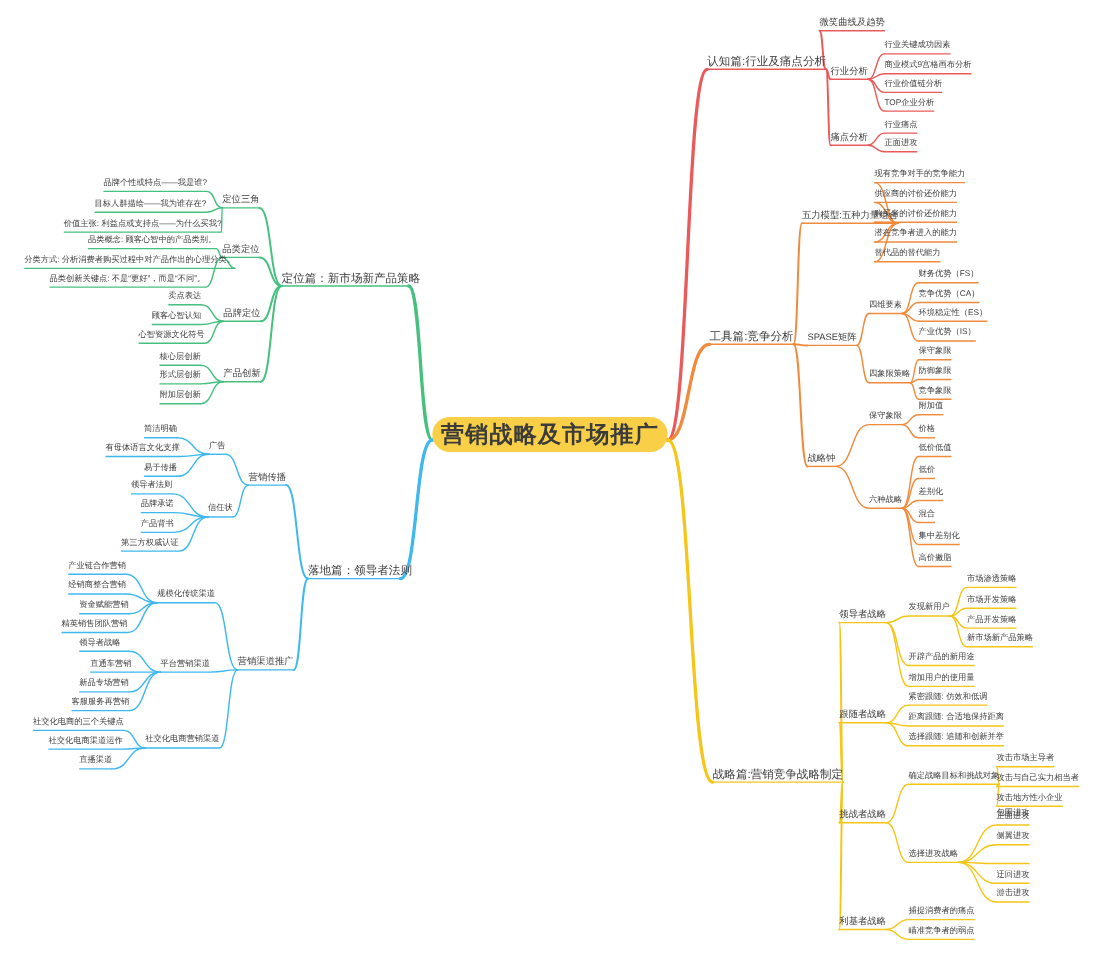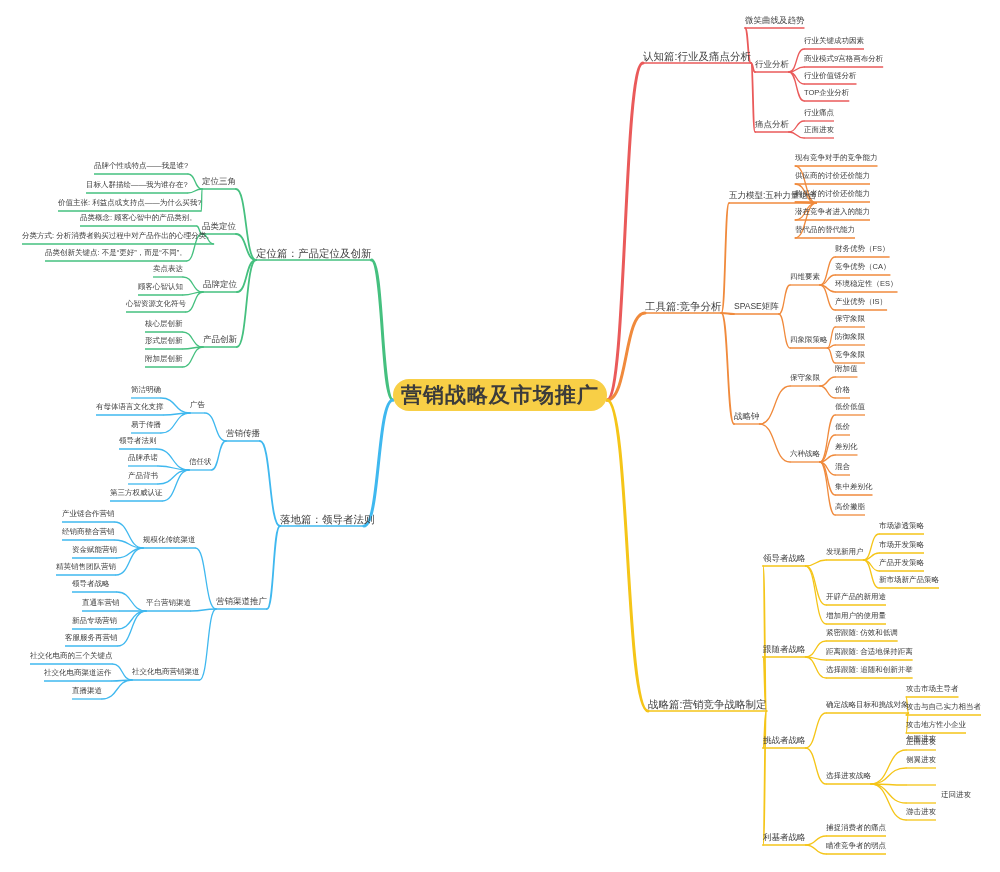--- a/index.html
+++ b/index.html
@@ -279,21 +279,21 @@
       <div class="node lvl3" style="left: 790px; top: 374px;"><span>保守象限</span></div>
       <div class="node lvl4" style="left: 835px; top: 365px;"><span>附加值</span></div>
       <div class="node lvl4" style="left: 835px; top: 386px;"><span>价格</span></div>
       <div class="node lvl3" style="left: 790px; top: 450px;"><span>六种战略</span></div>
       <div class="node lvl4" style="left: 835px; top: 403px;"><span>低价低值</span></div>
       <div class="node lvl4" style="left: 835px; top: 423px;"><span>低价</span></div>
       <div class="node lvl4" style="left: 835px; top: 443px; text-align: center;"><span>差别化</span></div>
       <div class="node lvl4" style="left: 835px; top: 463px;"><span>混合</span></div>
       <div class="node lvl4" style="left: 835px; top: 483px;"><span>集中差别化</span></div>
       <div class="node lvl4" style="left: 835px; top: 503px;"><span>高价撇脂</span></div>
-      <div class="node lvl1" style="left: 256px; top: 248px;"><span>定位篇：产品定位及创新</span></div>
+      <div class="node lvl1" style="left: 256px; top: 248px;"><span>定位篇：新市场新产品策略</span></div>
       <div class="node lvl2" style="left: 202px; top: 177px;"><span>定位三角</span></div>
       <div class="node lvl3" style="left: 94px; top: 162px;"><span>品牌个性或特点——我是谁?</span></div>
       <div class="node lvl3" style="left: 86px; top: 181px;"><span>目标人群描绘——我为谁存在?</span></div>
       <div class="node lvl3" style="left: 58px; top: 199px;"><span>价值主张: 利益点或支持点——为什么买我?</span></div>
       <div class="node lvl2" style="left: 202px; top: 222px;"><span>品类定位</span></div>
       <div class="node lvl3" style="left: 80px; top: 214px;"><span>品类概念: 顾客心智中的产品类别。</span></div>
       <div class="node lvl3" style="left: 22px; top: 232px;"><span>分类方式: 分析消费者购买过程中对产品作出的心理分类。</span></div>
       <div class="node lvl3" style="left: 45px; top: 249px;"><span>品类创新关键点: 不是“更好”，而是“不同”。</span></div>
       <div class="node lvl2" style="left: 203px; top: 280px;"><span>品牌定位</span></div>
       <div class="node lvl3" style="left: 153px; top: 265px;"><span>卖点表达</span></div>
@@ -347,19 +347,19 @@
       <div class="node lvl3" style="left: 826px; top: 772px;"><span>选择进攻战略</span></div>
       <div class="node lvl2" style="left: 763px; top: 833px;"><span>利基者战略</span></div>
       <div class="node lvl3" style="left: 826px; top: 824px;"><span>捕捉消费者的痛点</span></div>
       <div class="node lvl3" style="left: 826px; top: 842px;"><span>瞄准竞争者的弱点</span></div>
       <div class="node lvl4" style="left: 906px; top: 685px;"><span>攻击市场主导者</span></div>
       <div class="node lvl4" style="left: 906px; top: 703px;"><span>攻击与自己实力相当者</span></div>
       <div class="node lvl4" style="left: 906px; top: 721px;"><span>攻击地方性小企业</span></div>
       <div class="node lvl4" style="left: 906px; top: 738px; text-align: center;"><span>正面进攻</span></div>
       <div class="node lvl4" style="left: 906px; top: 756px;"><span>侧翼进攻</span></div>
       <div class="node lvl4" style="left: 906px; top: 735px;"><span>包围进攻</span></div>
-      <div class="node lvl4" style="left: 906px; top: 791px; margin-left: 35px;"><span>迂回进攻</span></div>
+      <div class="node lvl4" style="left: 906px; top: 791px;"><span>迂回进攻</span></div>
       <div class="node lvl4" style="left: 906px; top: 808px;"><span>游击进攻</span></div>
     </div>
   <div class="root" id="root-node" style="left: 393px; top: 379px; width: 214px; height: 32px; background: rgb(248, 207, 70); display: flex; align-items: center; justify-content: center; padding: 0px;">
     <span>营销战略及市场推广</span>
   </div>
 </div>
 
 </body></html>

